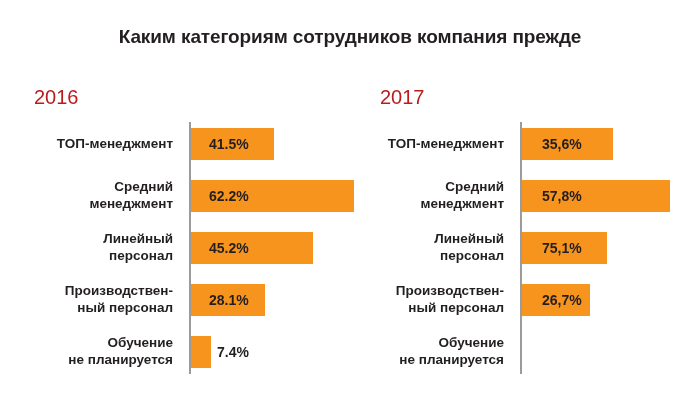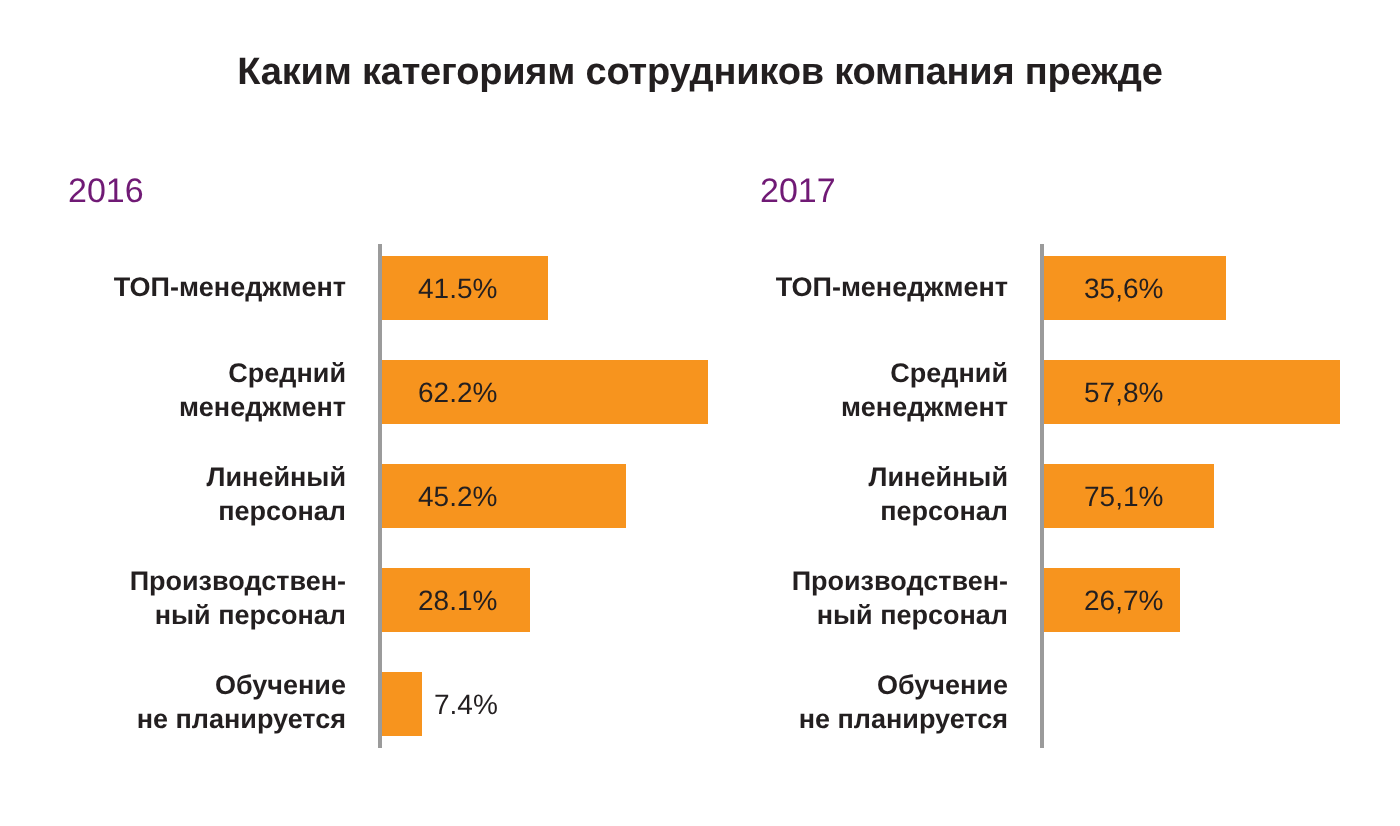--- a/index.html
+++ b/index.html
@@ -33,23 +33,23 @@
   }
 
   .panel {
     position: absolute;
     top: 86px;
   }
   .panel-left  { left: 14px;  width: 340px; }
   .panel-right { left: 360px; width: 330px; }
 
   .panel-year {
-    font-size: 17px;
+    font-size: 20px;
     font-weight: normal;
-    color: #701a75;
+    color: #b91c1c;
     margin-left: 20px;
     margin-bottom: 18px;
     height: 18px;
   }
 
   .chart {
     position: relative;
   }
   .axis {
     position: absolute;
@@ -98,21 +98,21 @@
   .panel-right .bar-wrap { left: 162px; right: 0; }
 
   .bar {
     height: 32px;
     background: #f7941e;
   }
 
   .value {
     position: absolute;
     font-size: 14px;
-    font-weight: normal;
+    font-weight: bold;
     color: #231f20;
     top: 50%;
     transform: translateY(-50%);
     white-space: nowrap;
   }
 </style>
 </head>
 <body>
 
 <div class="title">

